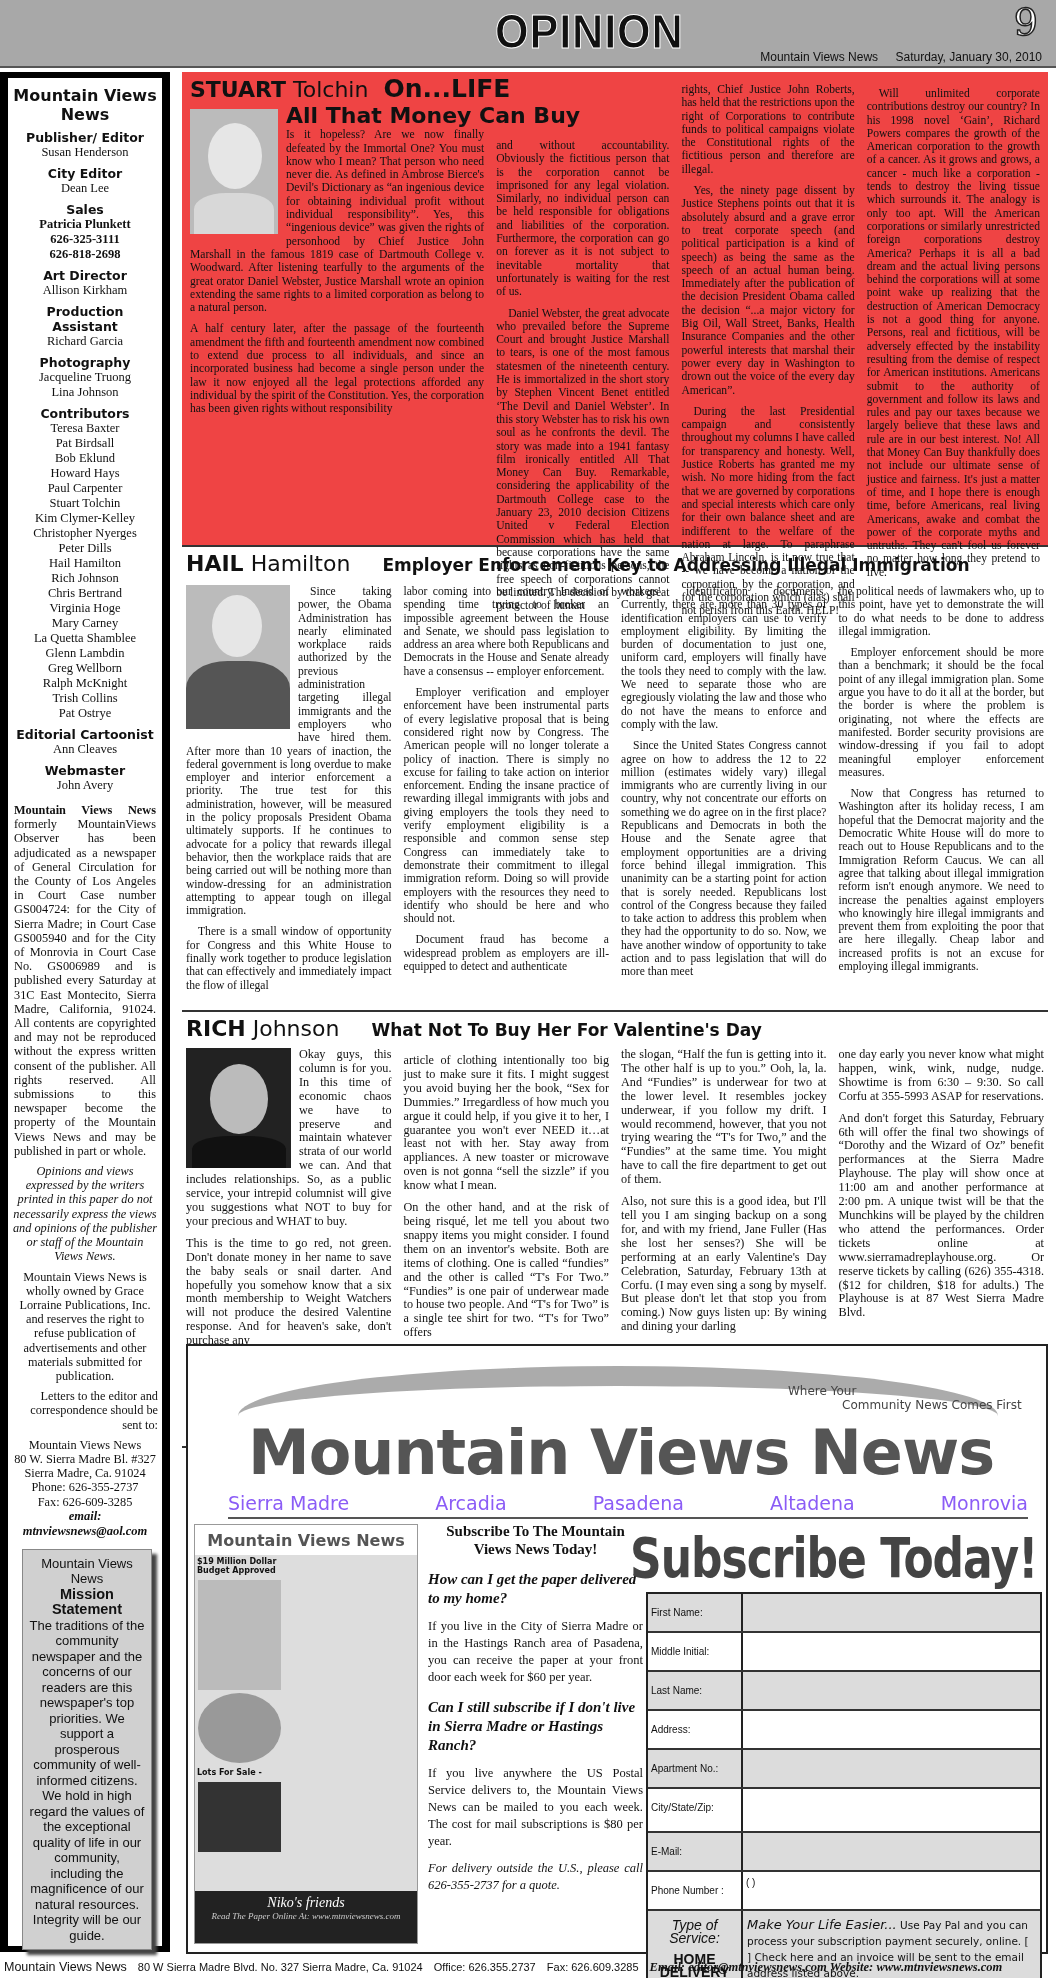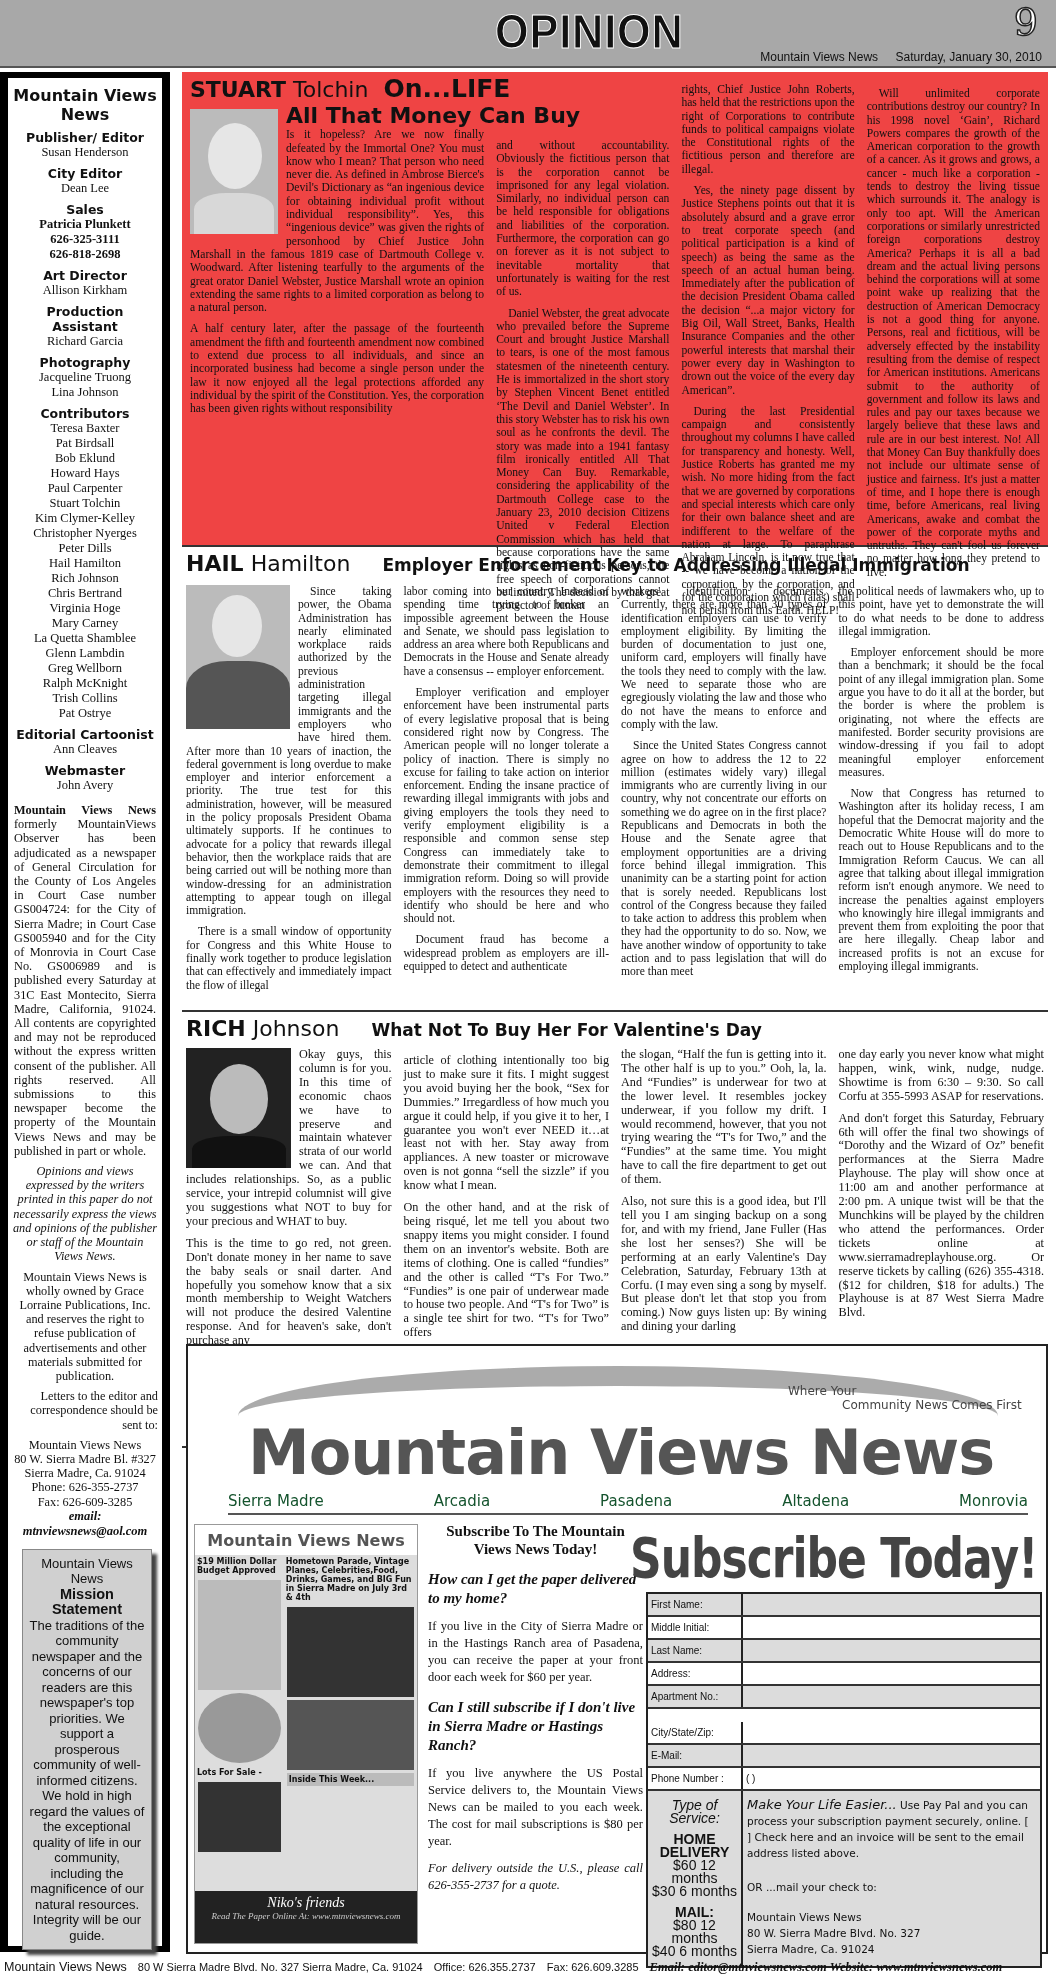--- a/index.html
+++ b/index.html
@@ -37,35 +37,35 @@
 .art1{background:#ef4444;height:475px}
 .art1 .photo{width:88px;height:125px}
 .art2{height:465px;padding-top:4px}
 .art3{height:436px;padding-top:4px}
 .ad{position:absolute;left:186px;top:1344px;width:862px;height:610px;border:2px solid #222;background:#fff}
 .logo{position:absolute;left:10px;top:10px;width:840px;height:160px}
 .logo .wave{position:absolute;left:40px;top:10px;width:760px;height:100px;border-top:20px solid #888;border-radius:50% 50% 0 0;opacity:.7}
 .logo .name{position:absolute;left:50px;top:60px;font-family:"DejaVu Sans",sans-serif;font-weight:bold;font-size:62px;color:#555;letter-spacing:-1px}
 .logo .tag{position:absolute;left:590px;top:28px;font-family:"DejaVu Sans",sans-serif;font-size:12px;color:#444;line-height:14px}
 .logo .tag .l2{padding-left:54px}
-.logo .cities{position:absolute;left:30px;top:136px;width:800px;display:flex;justify-content:space-between;font-family:"DejaVu Sans",sans-serif;font-size:15px;color:#14532d;border-bottom:2px solid #555;padding-bottom:3px}
+.logo .cities{position:absolute;left:30px;top:136px;width:800px;display:flex;justify-content:space-between;font-family:"DejaVu Sans",sans-serif;font-size:19px;color:#8b5cf6;border-bottom:2px solid #555;padding-bottom:3px}
 .mini{position:absolute;left:6px;top:178px;width:224px;height:420px;background:#ddd;border:1px solid #999}
 .mini .mhdr{height:30px;background:#fff;font-family:"DejaVu Sans",sans-serif;font-weight:bold;font-size:16px;color:#555;text-align:center;padding-top:6px}
 .mini .mhl{font-family:"DejaVu Sans",sans-serif;font-weight:bold;font-size:8px;padding:2px;line-height:9px}
 .mini .mimg{background:#333;margin:3px}
 .mini .foot{position:absolute;bottom:0;left:0;right:0;height:52px;background:#222;color:#ccc;font-size:9px;text-align:center;padding-top:4px;font-style:italic}
 .subs{position:absolute;left:240px;top:176px;width:215px;font-family:"Liberation Serif",serif;font-size:12.5px;line-height:17px}
 .subs .sh{font-weight:bold;font-size:15px;text-align:center;line-height:18px}
 .subs .q{font-style:italic;font-weight:bold;font-size:15px;line-height:19px;margin-top:12px}
 .subs p{text-align:justify;margin-top:10px}
 .subs p.i{font-style:italic}
 .subtoday{position:absolute;left:442px;top:180px;font-family:"DejaVu Sans",sans-serif;font-weight:bold;font-size:44px;color:#444;transform:scaleY(1.25);transform-origin:top;letter-spacing:-1px}
 .form{position:absolute;left:458px;top:246px;width:396px;border:2px solid #222;font-family:"Liberation Sans",sans-serif;font-size:10px}
 .frow{display:flex;border-bottom:2px solid #333}
-.frow .lab{width:95px;border-right:2px solid #222;padding:5px 3px}
+.frow .lab{width:95px;border-right:2px solid #222;padding:13px 3px}
 .frow .val{flex:1;padding:5px 3px}
 .frow.g .lab,.frow.g .val{background:#dcdcdc}
 .svc{display:flex}
 .svc .lab{width:95px;border-right:2px solid #222;background:#dcdcdc;text-align:center;padding:8px 2px;font-size:14px;line-height:13px}
 .svc .val{flex:1;background:#dcdcdc;padding:6px 4px;font-family:"DejaVu Sans",sans-serif;font-size:10.5px;line-height:16px}
 .svc .big{font-style:italic;font-size:13px}
 .footer{position:absolute;left:0;top:1956px;width:1056px;height:22px;font-family:"Liberation Sans",sans-serif;font-size:11px;padding:4px 4px;white-space:nowrap}
 .footer span{margin-right:8px}
 .footer i{font-family:"Liberation Serif",serif;font-weight:bold;font-size:12.5px}
 </style>
@@ -267,26 +267,20 @@
   <div class="mini">
     <div class="mhdr">Mountain Views News</div>
     <div style="display:flex">
       <div style="width:40%">
         <div class="mhl">$19 Million Dollar Budget Approved</div>
         <div class="mimg" style="height:110px;background:#bbb"></div>
         <div class="mimg" style="height:70px;background:#999;border-radius:50%"></div>
         <div class="mhl">Lots For Sale -</div>
         <div class="mimg" style="height:70px"></div>
       </div>
-      <div style="width:60%">
-        <div class="mhl">Hometown Parade, Vintage Planes, Celebrities,Food, Drinks, Games, and BIG Fun in Sierra Madre on July 3rd &amp; 4th</div>
-        <div class="mimg" style="height:90px"></div>
-        <div class="mimg" style="height:70px;background:#555"></div>
-        <div class="mhl" style="background:#bbb;margin:3px">Inside This Week...</div>
-      </div>
     </div>
     <div class="foot">
       <div style="font-size:14px;font-style:italic;color:#fff">Niko's friends</div>
       <div>Read The Paper Online At: www.mtnviewsnews.com</div>
     </div>
   </div>
 
   <div class="subs">
     <div class="sh">Subscribe To The Mountain Views News Today!</div>
     <div class="q">How can I get the paper delivered to my home?</div>
@@ -313,21 +307,21 @@
           <div class="val"></div>
         </div>
         <div class="frow">
           <div class="lab">Address:</div>
           <div class="val"></div>
         </div>
         <div class="frow g">
           <div class="lab">Apartment No.:</div>
           <div class="val"></div>
         </div>
-        <div class="frow" style="height: 36px; align-items: flex-end;">
+        <div class="frow" style="height: 44px;">
           <div class="lab">City/State/Zip:</div>
           <div class="val"></div>
         </div>
         <div class="frow g">
           <div class="lab">E-Mail:</div>
           <div class="val"></div>
         </div>
         <div class="frow">
           <div class="lab">Phone Number :</div>
           <div class="val">(          )</div>

